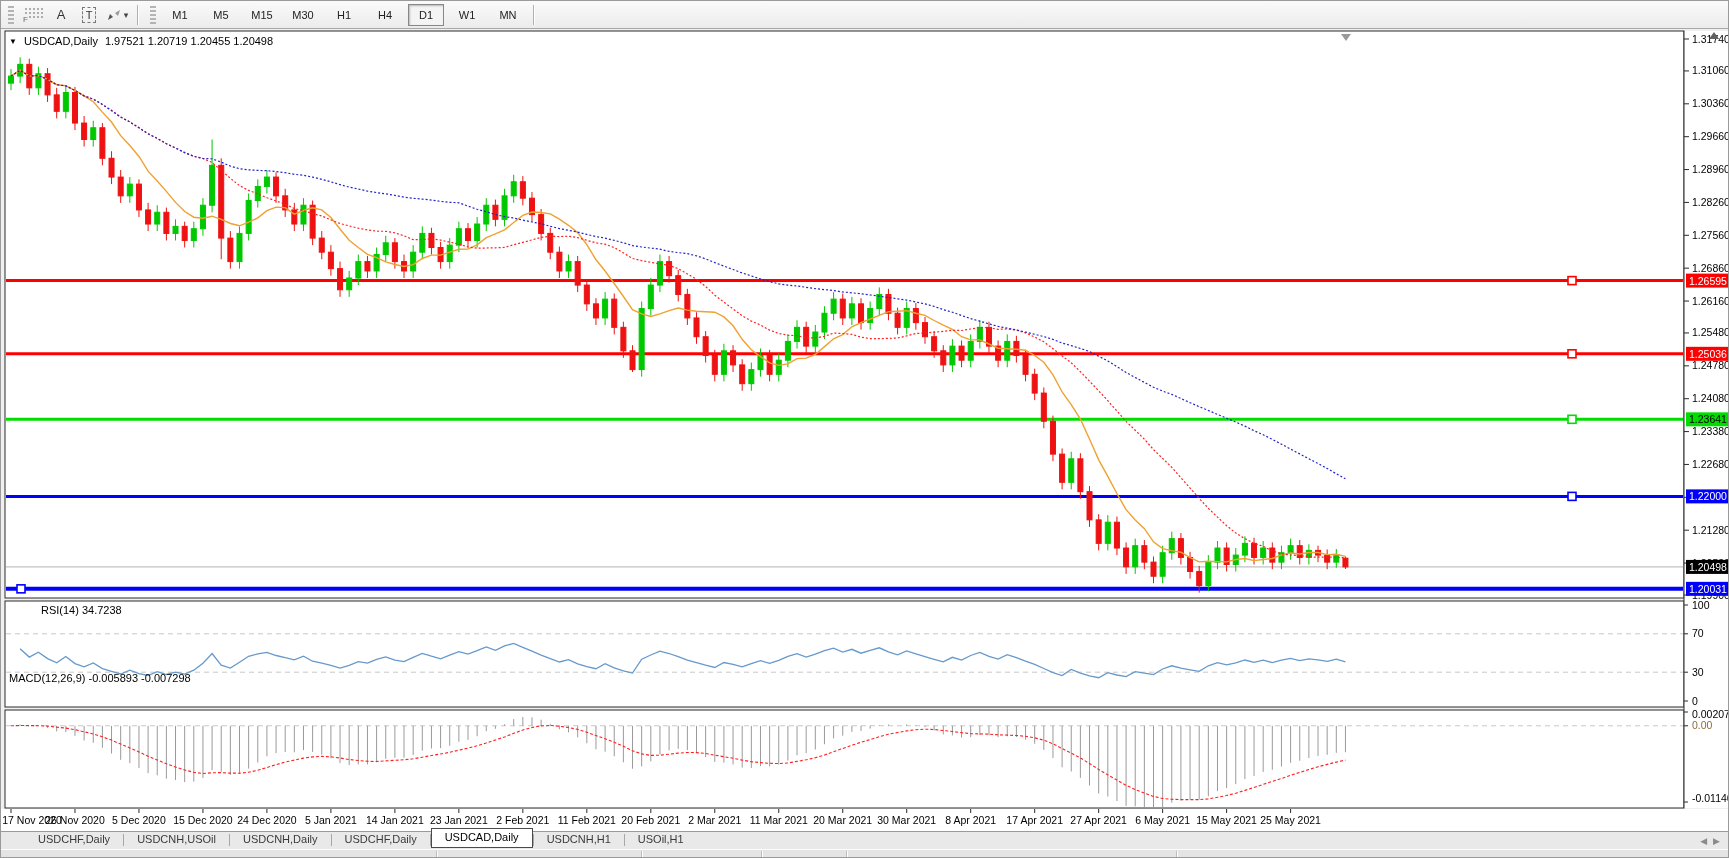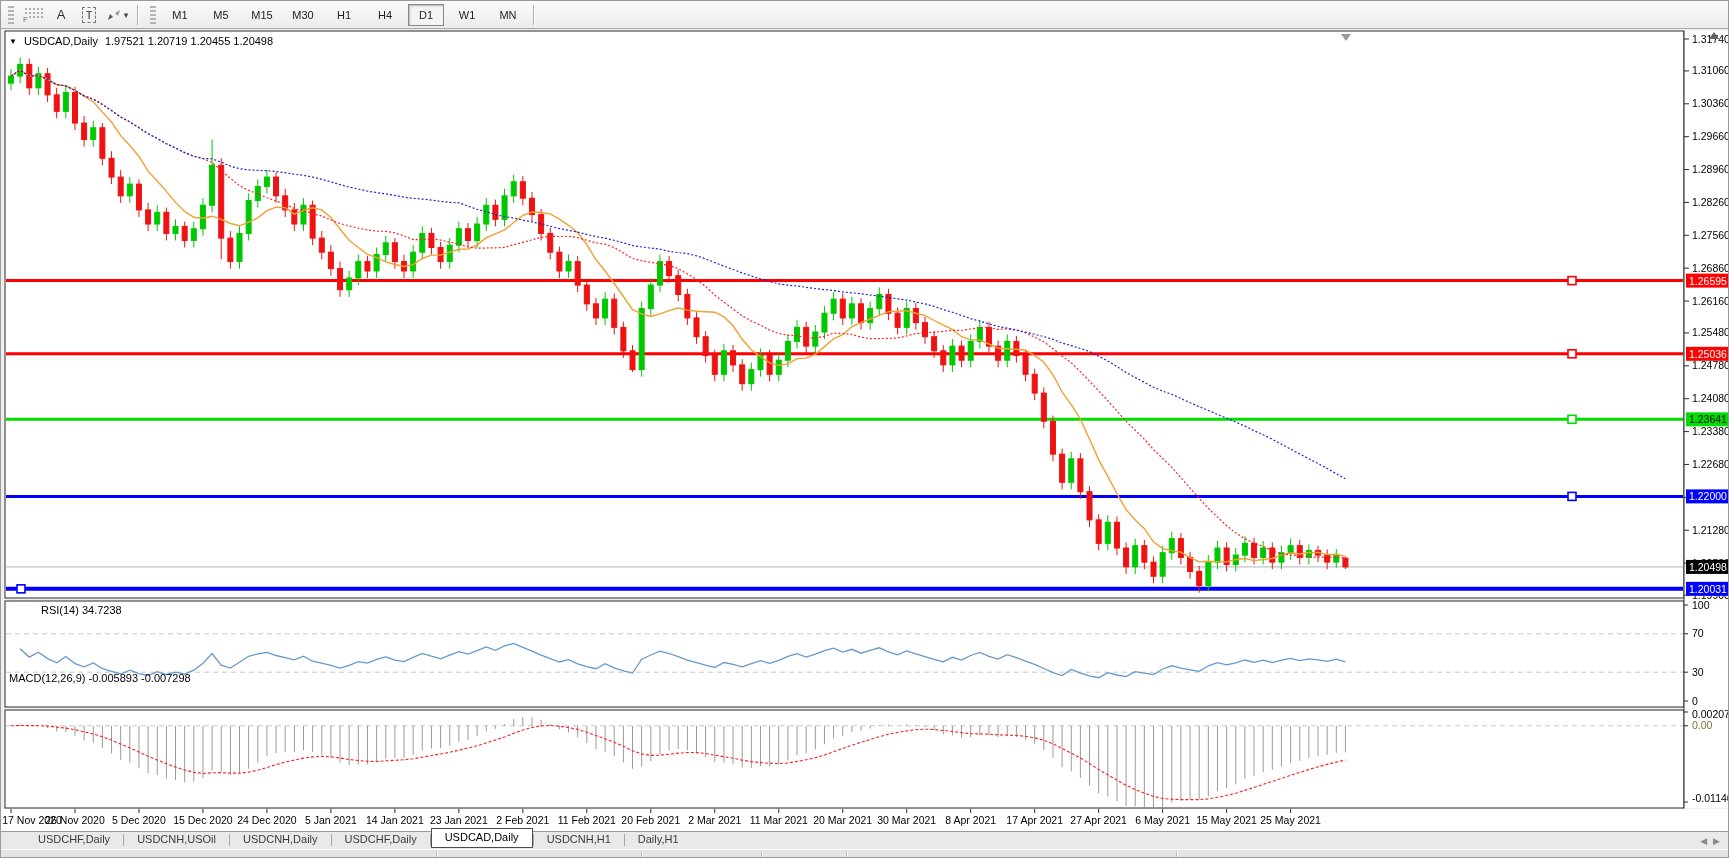--- a/index.html
+++ b/index.html
@@ -704,21 +704,21 @@
       <div class="tab">USDCNH,USOil</div>
       <div class="tab-sep"></div>
       <div class="tab">USDCNH,Daily</div>
       <div class="tab-sep"></div>
       <div class="tab">USDCHF,Daily</div>
       <div class="tab-sep"></div>
       <div class="tab active">USDCAD,Daily</div>
       <div class="tab-sep"></div>
       <div class="tab">USDCNH,H1</div>
       <div class="tab-sep"></div>
-      <div class="tab">Daily,H1</div>
+      <div class="tab">USOil,H1</div>
       <div class="tab-scroll">
         <span class="tab-arrow">◀</span>
         <span class="tab-arrow">▶</span>
       </div>
     </div>
   <div id="status-bar">
     <div class="status-notch" style="left:435px;"></div>
     <div class="status-notch" style="left:640px;"></div>
     <div class="status-notch" style="left:760px;"></div>
     <div class="status-notch" style="left:845px;"></div>

